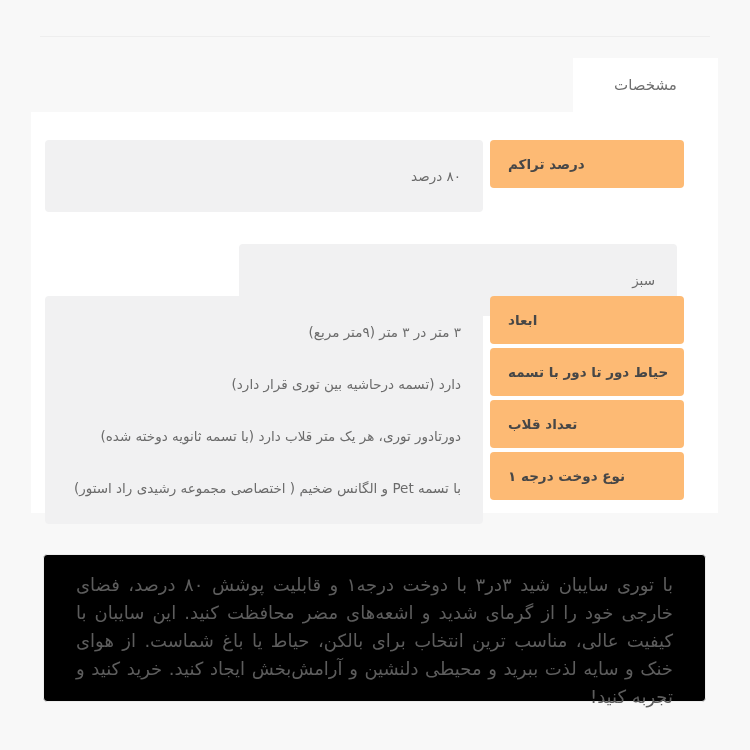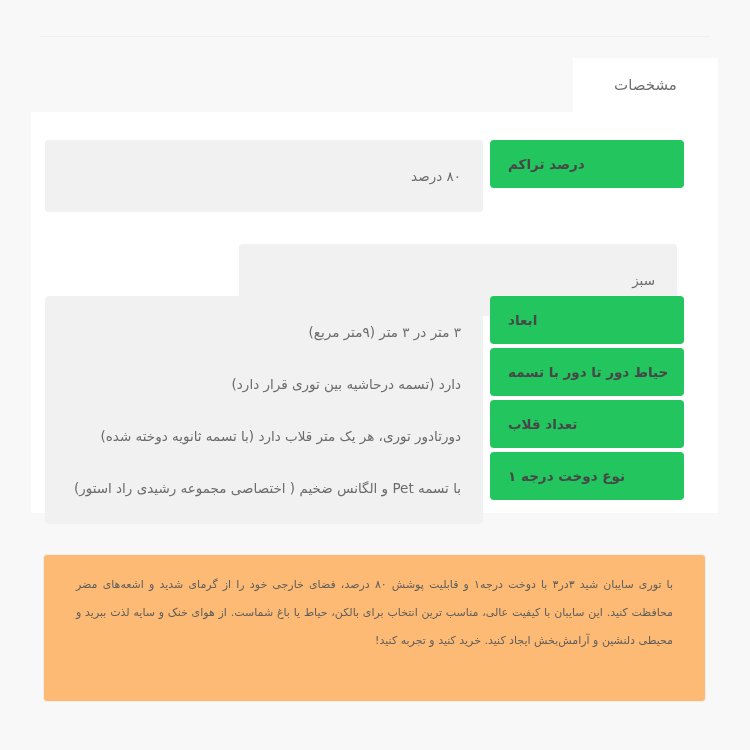--- a/index.html
+++ b/index.html
@@ -32,39 +32,39 @@
     display:flex;flex-direction:column;gap:2px;
   }
   .spec-row{
     display:flex;flex-direction:row;height:48px;margin-bottom:0;
   }
   .spec-row + .spec-row{margin-top:0;}
   .spec-row{margin-bottom:0;}
   .specs-table .spec-row:not(:last-child){margin-bottom:2px;}
   .label-cell{
     width:158px;height:48px;padding:0 18px;
-    background:#22c55e;border-radius:4px;
+    background:#fdba74;border-radius:4px;
     display:flex;align-items:center;justify-content:flex-end; 
     color:#474747;font-size:13.5px;font-weight:600;
     white-space:nowrap;
   }
   .gutter{width:7px;flex:none;}
   .value-cell{
     width:394px;height:48px;padding:12px 22px;
     background:#f1f1f2;border-radius:4px;
     display:flex;align-items:center;justify-content:flex-start; 
     color:#6b6b6b;font-size:13.5px;
     white-space:nowrap;
   }
   .description-box{
     position:absolute;top:554px;height:114px;
     right:44px;width:597px;
-    background:#fdba74;border:1px solid #ededed;border-radius:4px;
+    background:#000000;border:1px solid #ededed;border-radius:4px;
     padding:16px 32px;
-    color:#5d5d5d;font-size:11px;line-height:28px;
+    color:#5d5d5d;font-size:18px;line-height:28px;
     text-align:justify;
   }
   .description-box p{margin:0;}
 </style>
 </head>
 <body>
 
 <div class="top-divider"></div>
 
 <div class="spec-tab">

